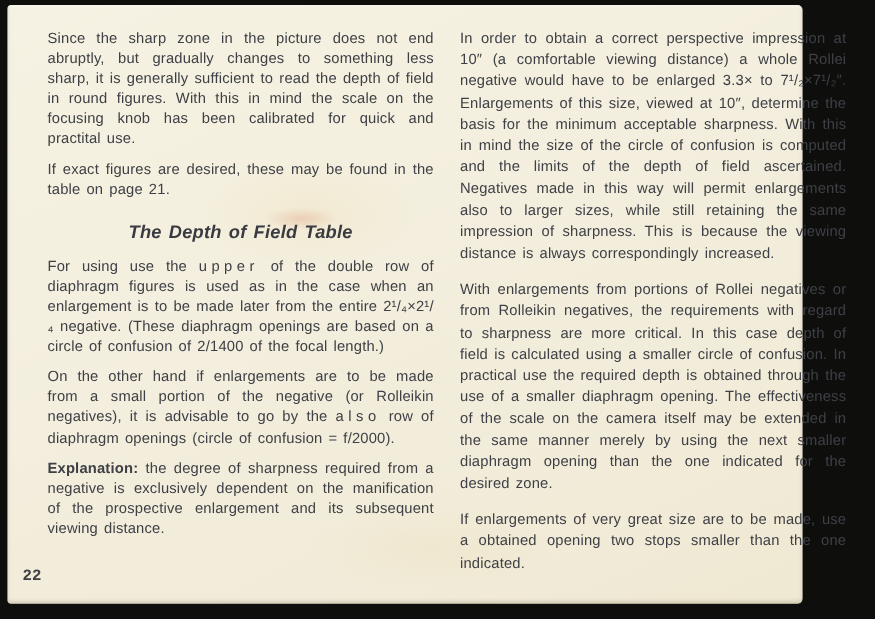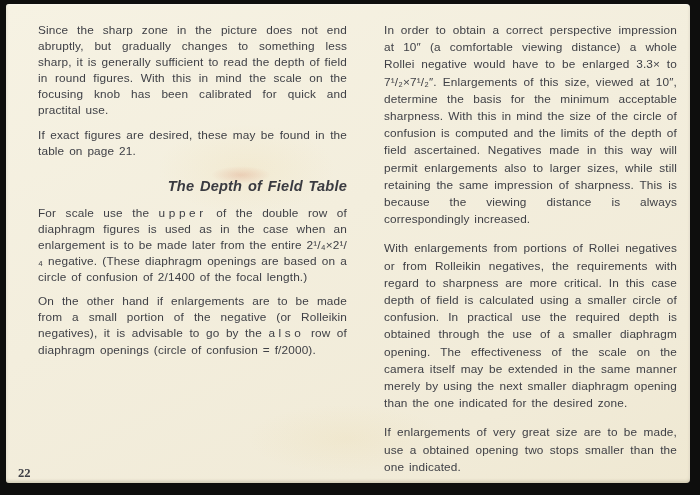--- a/index.html
+++ b/index.html
@@ -11,21 +11,21 @@
     position: relative;
     width: 700px;
     height: 495px;
     background: #0e0e0d;
     overflow: hidden;
   }
   .page {
     position: absolute;
     left: 6px;
     top: 4px;
-    width: 684px;
+    width: 636px;
     height: 479px;
     background: linear-gradient(155deg, #f6f2e3 0%, #f3eedd 45%, #f1ebd8 80%, #efe8d2 100%);
     border-radius: 3px 4px 4px 3px;
     box-shadow: inset 0 -2px 3px rgba(120,110,80,0.25), inset 0 1px 2px rgba(255,255,255,0.5);
   }
   .smudge {
     position: absolute;
     pointer-events: none;
   }
   .smudge.s1 {
@@ -48,59 +48,60 @@
     font-size: 11.8px;
     line-height: 16.1px;
     text-align: justify;
     color: #3f4046;
     word-spacing: 1.4px;
     letter-spacing: 0.15px;
   }
   .col.left  { left: 32px; }
   .col.right { left: 362px; line-height: 17.2px; }
   .col p { margin: 0 0 8px 0; }
-  .col.right p { margin: 0 0 12px 16px; }
+  .col.right p { margin: 0 0 12px 0; }
   .col h2 {
     font-style: italic;
     font-weight: bold;
     font-size: 14.6px;
     line-height: 18px;
     margin: 18px 0 10px 0;
     letter-spacing: 0.2px;
     color: #3a3b41;
-    text-align: right;
+    text-align: center;
   }
   .spaced { letter-spacing: 3.6px; margin-top: 36px; }
   .lead-bold { font-weight: bold; }
   .pagenum {
     position: absolute;
     left: 12px;
-    bottom: 2px;
-    font-family: Liberation Serif, serif;
+    bottom: 15px;
+    font-family: Liberation Mono, monospace;
     font-weight: bold;
     font-size: 12.6px;
     color: #3f4046;
   }
 </style>
 </head>
 <body>
 
 <div class="frame">
   <div class="page">
 
     <div class="smudge s1"></div>
     <div class="smudge s2"></div>
     <div class="smudge s3"></div>
 
     <div class="col left">
       <p>Since the sharp zone in the picture does not end abruptly, but gradually changes to something less sharp, it is generally sufficient to read the depth of field in round figures. With this in mind the scale on the focusing knob has been calibrated for quick and practital use.</p>
       <p>If exact figures are desired, these may be found in the table on page 21.</p>
       <h2>The Depth of Field Table</h2>
-      <p><span>For scale use the</span> <span class="spaced">upper</span> <span>of the double row of diaphragm figures is used as in the case when an enlargement is to be made later from the entire 2¹/₄×2¹/₄ negative. (These diaphragm openings are based on a circle of confusion of 2/1400 of the focal length.)</span></p>
+      <p><span>For using use the</span> <span class="spaced">upper</span> <span>of the double row of diaphragm figures is used as in the case when an enlargement is to be made later from the entire 2¹/₄×2¹/₄ negative. (These diaphragm openings are based on a circle of confusion of 2/1400 of the focal length.)</span></p>
       <p><span>On the other hand if enlargements are to be made from a small portion of the negative (or Rolleikin negatives), it is advisable to go by the</span> <span class="spaced">also</span> <span>row of diaphragm openings (circle of confusion = f/2000).</span></p>
+      <p><span class="lead-bold">Explanation:</span> <span>the degree of sharpness required from a negative is exclusively dependent on the manification of the prospective enlargement and its subsequent viewing distance.</span></p>
     </div>
 
     <div class="col right">
       <p>In order to obtain a correct perspective impression at 10″ (a comfortable viewing distance) a whole Rollei negative would have to be enlarged 3.3× to 7¹/₂×7¹/₂″. Enlargements of this size, viewed at 10″, determine the basis for the minimum acceptable sharpness. With this in mind the size of the circle of confusion is computed and the limits of the depth of field ascertained. Negatives made in this way will permit enlargements also to larger sizes, while still retaining the same impression of sharpness. This is because the viewing distance is always correspondingly increased.</p>
       <p>With enlargements from portions of Rollei negatives or from Rolleikin negatives, the requirements with regard to sharpness are more critical. In this case depth of field is calculated using a smaller circle of confusion. In practical use the required depth is obtained through the use of a smaller diaphragm opening. The effectiveness of the scale on the camera itself may be extended in the same manner merely by using the next smaller diaphragm opening than the one indicated for the desired zone.</p>
       <p>If enlargements of very great size are to be made, use a obtained opening two stops smaller than the one indicated.</p>
     </div>
 
     <div class="pagenum">22</div>
   </div>

